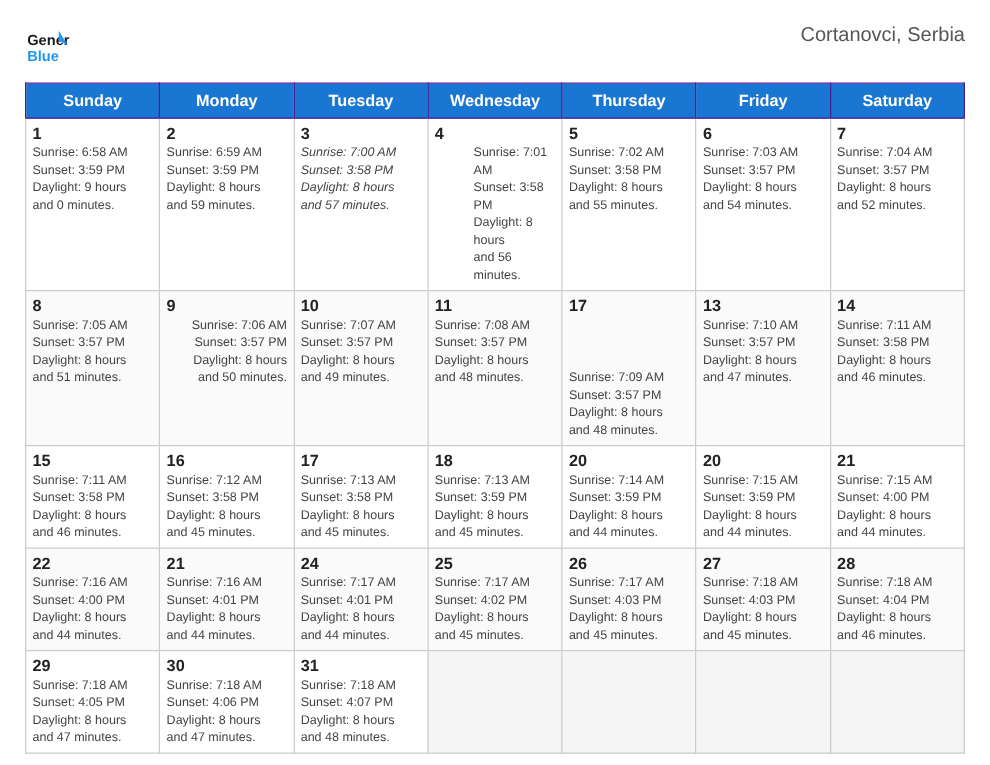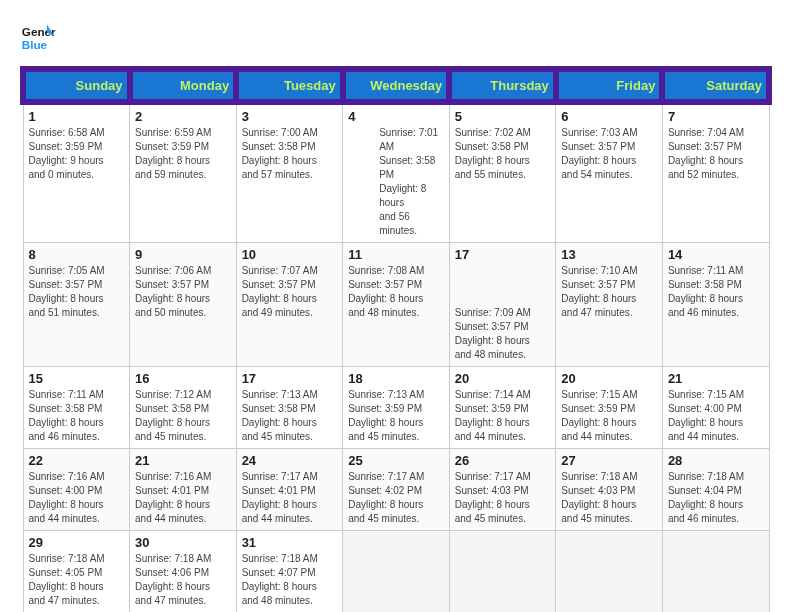--- a/index.html
+++ b/index.html
@@ -37,26 +37,26 @@
       font-size: 16px;
       color: #555;
     }
     table {
       width: 100%;
       border-collapse: collapse;
       font-size: 11px;
     }
     th {
       background-color: #1976D2;
-      color: #bef264;
+      color: #ffffff;
       padding: 6px 4px;
-      text-align: right;
+      text-align: center;
       font-size: 13px;
       font-weight: bold;
-      border: 6px solid #4c1d95;
+      border: 1px solid #4c1d95;
     }
     td {
       border: 1px solid #ccc;
       vertical-align: top;
       padding: 4px 5px;
       height: 80px;
       width: calc(100% / 7);
       background: #fff;
     }
     td.empty {
@@ -83,20 +83,21 @@
 
 <div class="header-area">
   <div class="logo">
     <svg class="logo-icon" viewBox="0 0 40 40" xmlns="http://www.w3.org/2000/svg">
       <text x="2" y="18" font-size="13" font-weight="bold" fill="#1a1a1a">General</text>
       <text x="2" y="32" font-size="13" font-weight="bold" fill="#2196F3">Blue</text>
       <polygon points="30,5 38,18 30,14" fill="#2196F3"></polygon>
     </svg>
   </div>
   <div class="title-area">
+    <div class="location">Cortanovci, Serbia</div>
   </div>
 </div>
 
 <table>
   <thead>
     <tr id="header-row">
         <th>Sunday</th>
         <th>Monday</th>
         <th>Tuesday</th>
         <th>Wednesday</th>
@@ -116,21 +117,21 @@
         </td>
         <td>
           <span class="day-num">2</span>
           <div class="day-info" style="white-space: pre-line;">Sunrise: 6:59 AM
 Sunset: 3:59 PM
 Daylight: 8 hours
 and 59 minutes.</div>
         </td>
         <td>
           <span class="day-num">3</span>
-          <div class="day-info" style="white-space: pre-line;">Sunrise: 7:00 AM
+          <div class="day-info" style="white-space: pre-line; font-style: italic;">Sunrise: 7:00 AM
 Sunset: 3:58 PM
 Daylight: 8 hours
 and 57 minutes.</div>
         </td>
         <td>
           <span class="day-num">4</span>
           <div class="day-info" style="white-space: pre-line; margin-left: 31px;">Sunrise: 7:01 AM
 Sunset: 3:58 PM
 Daylight: 8 hours
 and 56 minutes.</div>
@@ -160,21 +161,21 @@
       <tr>
         <td>
           <span class="day-num">8</span>
           <div class="day-info" style="white-space: pre-line;">Sunrise: 7:05 AM
 Sunset: 3:57 PM
 Daylight: 8 hours
 and 51 minutes.</div>
         </td>
         <td>
           <span class="day-num">9</span>
-          <div class="day-info" style="white-space: pre-line;">Sunrise: 7:06 AM
+          <div class="day-info" style="white-space: pre-line; text-align: right;">Sunrise: 7:06 AM
 Sunset: 3:57 PM
 Daylight: 8 hours
 and 50 minutes.</div>
         </td>
         <td>
           <span class="day-num">10</span>
           <div class="day-info" style="white-space: pre-line;">Sunrise: 7:07 AM
 Sunset: 3:57 PM
 Daylight: 8 hours
 and 49 minutes.</div>

